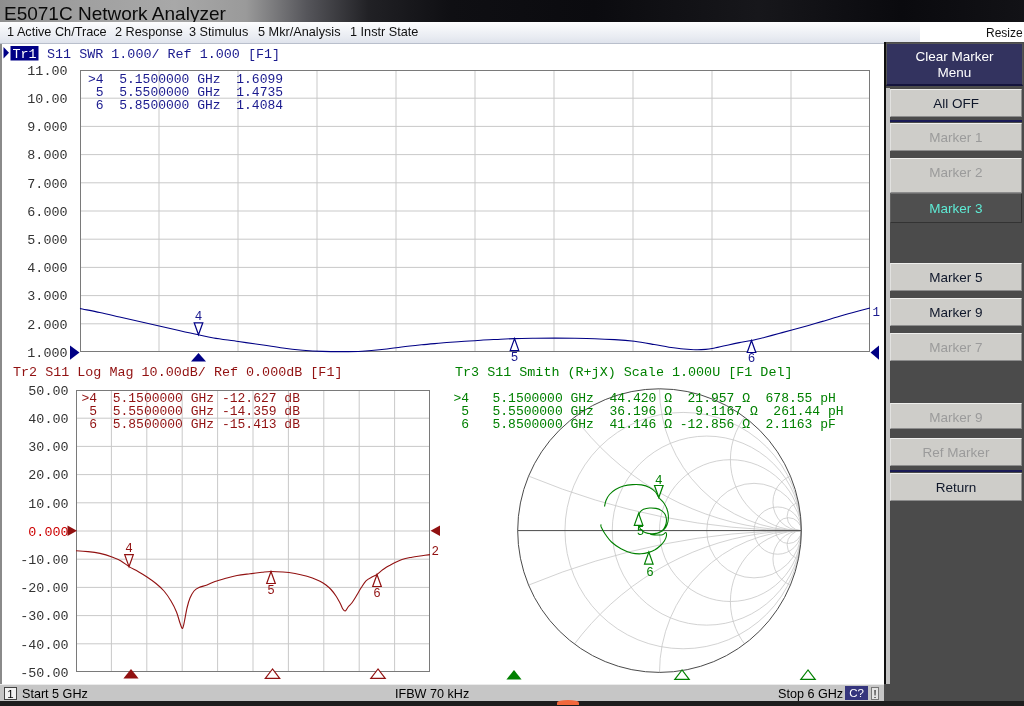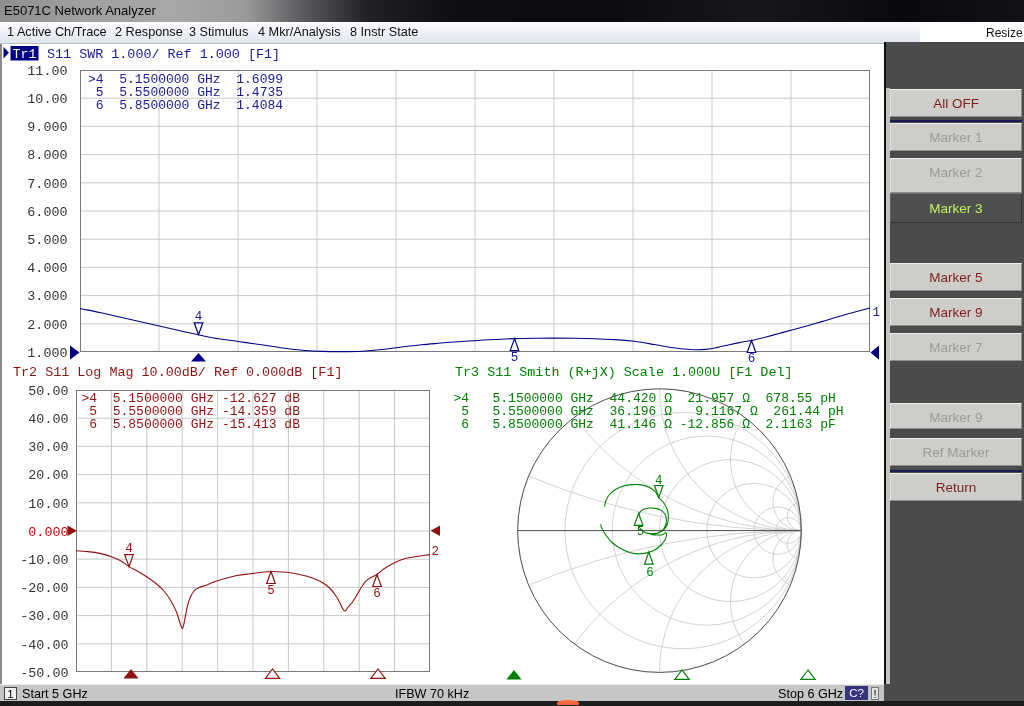--- a/index.html
+++ b/index.html
@@ -1,38 +1,38 @@
 <!DOCTYPE html>
 <html><head><meta charset="utf-8"><style>
 *{margin:0;padding:0;box-sizing:border-box}
 body{width:1024px;height:706px;position:relative;overflow:hidden;background:#fff;font-family:"Liberation Sans",sans-serif}
 #title{position:absolute;left:0;top:0;width:1024px;height:22px;background:linear-gradient(90deg,#8e8e8e 0%,#a0a0a0 8%,#a8a8a8 17%,#9a9a9a 24%,#55555a 30%,#212125 36%,#0f0f13 44%,#0b0b0f 58%,#17171b 74%,#0a0a0e 88%,#121216 100%)}
-#title span{position:absolute;left:4px;top:3px;font-size:13px;color:#0a0a0a}
+#title span{position:absolute;left:4px;top:3px;font-size:19px;color:#0a0a0a}
 #menu{position:absolute;left:0;top:22px;width:920px;height:22px;background:linear-gradient(#fdfdfe,#e9ecf2 70%,#dfe3ec);border-bottom:1px solid #b9bfcc;font-size:12.7px;color:#111}
 #menu span{position:absolute;top:3px}
 #main{position:absolute;left:0;top:44px;width:884px;height:640px;background:#fff;border-left:2px solid #8a8a8a}
 #side{position:absolute;left:884px;top:42px;width:140px;height:659px;background:#4b4b4b;border-left:2px solid #0f0f0f}
 #side .rail{position:absolute;left:0;top:46px;width:4px;height:596px;background:#c2c2c2}
 #shead{position:absolute;left:0px;top:1px;width:137px;height:43px;background:#33335f;border:1px solid #555;border-bottom:2px solid #14143c;color:#fff;font-size:13.5px;text-align:center;padding-top:5px;line-height:16px}
-.btn{position:absolute;left:4px;width:132px;background:#cecdc9;border:1px solid #8c8c8c;border-top:1px solid #efefed;border-left:1px solid #e2e2e0;text-align:center;font-size:13.5px;color:#7f1d1d}
+.btn{position:absolute;left:4px;width:132px;background:#cecdc9;border:1px solid #8c8c8c;border-top:1px solid #efefed;border-left:1px solid #e2e2e0;text-align:center;font-size:13.5px;color:#0f172a}
 .btn.dis{color:#9b9b9b}
-.btn.press{background:#4f4f4f;color:#bef264;border:1px solid #333;border-top:1px solid #6e6e6e;border-left:1px solid #606060}
+.btn.press{background:#4f4f4f;color:#5eead4;border:1px solid #333;border-top:1px solid #6e6e6e;border-left:1px solid #606060}
 #status{position:absolute;left:0;top:684px;width:884px;height:17px;background:#c6c6c6;border-top:1px solid #ebebeb;font-size:12.6px;color:#000}
 #botstrip{position:absolute;left:0;top:701px;width:1024px;height:5px;background:#1d1d1d}
 #sbr{position:absolute;left:884px;top:684px;width:140px;height:17px;background:#4b4b4b}
 </style></head><body>
 <div id="title">
     <span>E5071C Network Analyzer</span>
   </div>
 <div id="menu">
 <span style="left:7px">1 Active Ch/Trace</span>
 <span style="left:115px">2 Response</span>
 <span style="left:189px">3 Stimulus</span>
-<span style="left:258px">4 Mkr/Analysis</span>
-<span style="left:350px">8 Instr State</span>
+<span style="left:258px">5 Mkr/Analysis</span>
+<span style="left:350px">1 Instr State</span>
 <span style="left:986px;font-size:12px;top:3.5px">Resize</span>
 </div>
 <div id="main"></div>
 <svg width="884" height="640" viewBox="0 44 884 640" style="position:absolute;left:0;top:44px" xmlns="http://www.w3.org/2000/svg">
     <style>.m13{font:13.4px "Liberation Mono",monospace}.m12{font:12.5px "Liberation Mono",monospace}.m10{font:13px "Liberation Mono",monospace}</style>
     <path d="M 159.0,70.0 V 352.0 M 238.0,70.0 V 352.0 M 317.0,70.0 V 352.0 M 396.0,70.0 V 352.0 M 475.0,70.0 V 352.0 M 554.0,70.0 V 352.0 M 633.0,70.0 V 352.0 M 712.0,70.0 V 352.0 M 791.0,70.0 V 352.0 M 80.0,98.2 H 870.0 M 80.0,126.4 H 870.0 M 80.0,154.6 H 870.0 M 80.0,182.8 H 870.0 M 80.0,211.0 H 870.0 M 80.0,239.2 H 870.0 M 80.0,267.4 H 870.0 M 80.0,295.6 H 870.0 M 80.0,323.8 H 870.0" stroke="#c9c9c9" fill="none" stroke-width="1"></path>
     <rect x="80.5" y="70.5" width="789.0" height="281.0" fill="none" stroke="#7a7a7a" stroke-width="1"></rect>
     <text x="67.5" y="74.7" text-anchor="end" class="m13" fill="#333">11.00</text>
     <text x="67.5" y="102.9" text-anchor="end" class="m13" fill="#333">10.00</text>
     <text x="67.5" y="131.1" text-anchor="end" class="m13" fill="#333">9.000</text>
@@ -129,20 +129,21 @@
     <polygon points="808,670 800.8,679.3 815.2,679.3" fill="white" stroke="#008000" stroke-width="1.2"></polygon>
     <text x="455" y="376" class="m13" fill="#008000" xml:space="preserve">Tr3 S11 Smith (R+jX) Scale 1.000U [F1 Del]</text>
     <text x="453.5" y="402.0" class="m10" fill="#008000" xml:space="preserve">&gt;4   5.1500000 GHz  44.420 Ω  21.957 Ω  678.55 pH</text>
     <text x="453.5" y="415.1" class="m10" fill="#008000" xml:space="preserve"> 5   5.5500000 GHz  36.196 Ω   9.1167 Ω  261.44 pH</text>
     <text x="453.5" y="428.2" class="m10" fill="#008000" xml:space="preserve"> 6   5.8500000 GHz  41.146 Ω -12.856 Ω  2.1163 pF</text>
   </svg>
 <div id="side">
 <div class="rail"></div>
     <div style="position:absolute;left:5px;top:53px;width:0;height:0;border-left:3px solid transparent;border-right:3px solid transparent;border-bottom:4px solid #555"></div>
     <div style="position:absolute;left:5px;top:60px;width:0;height:0;border-left:3px solid transparent;border-right:3px solid transparent;border-top:4px solid #555"></div>
+<div id="shead">Clear Marker<br>Menu</div>
 <div class="btn on" style="top:47px;height:28px;line-height:28px">All OFF</div>
     <div style="position:absolute;left:4px;width:132px;top:78px;height:2px;background:#1b1b55"></div>
     <div class="btn dis" style="top:81.0px;height:28px;line-height:28px">Marker 1</div>
     <div class="btn dis" style="top:115.9px;height:35px;line-height:28px">Marker 2</div>
     <div class="btn press" style="top:150.9px;height:30px;line-height:30px">Marker 3</div>
     <div class="btn on" style="top:220.8px;height:28px;line-height:28px">Marker 5</div>
     <div class="btn on" style="top:255.7px;height:28px;line-height:28px">Marker 9</div>
     <div class="btn dis" style="top:290.7px;height:28px;line-height:28px">Marker 7</div>
     <div class="btn dis" style="top:360.6px;height:26px;line-height:28px">Marker 9</div>
     <div class="btn dis" style="top:395.5px;height:28px;line-height:28px">Ref Marker</div>

